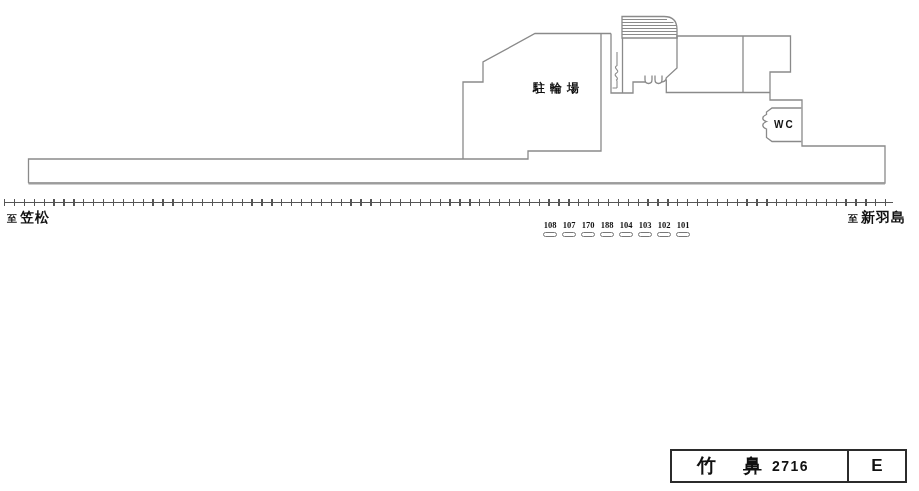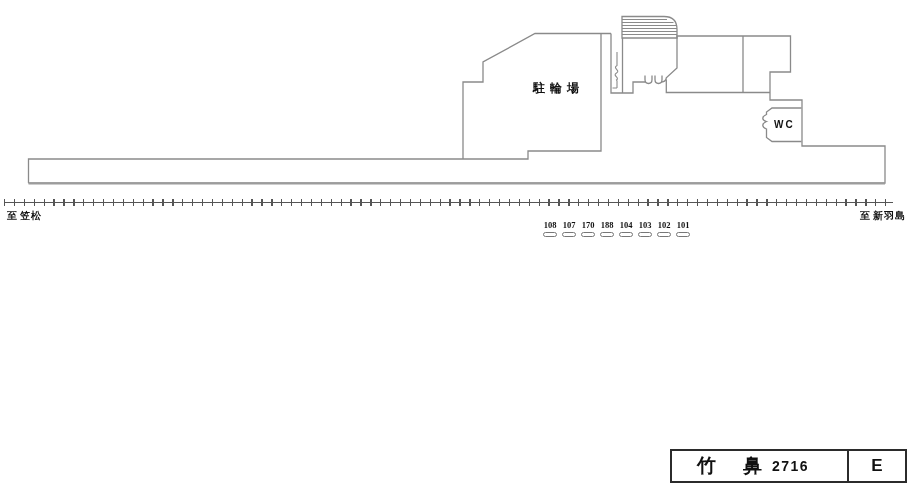--- a/index.html
+++ b/index.html
@@ -16,21 +16,21 @@
 
   
   .lbl{position:absolute;white-space:nowrap;color:#111;}
   .bp-label{left:503px;top:80px;font-size:12px;font-weight:bold;letter-spacing:5px;margin-left:30px;}
   .wc-label{left:774px;top:119px;font-size:10px;font-weight:bold;letter-spacing:2px;text-align:center;}
 
   .dest{position:absolute;top:209px;display:flex;align-items:baseline;gap:3px;}
   .dest-left{left:7px;}
   .dest-right{right:13px;}
   .dest .prefix{font-size:10px;font-weight:bold;}
-  .dest .station{font-size:10px;font-weight:bold;letter-spacing:1px;}
+  .dest .station{font-size:14px;font-weight:bold;letter-spacing:1px;}
 
   
   .markers{position:absolute;left:541px;top:221px;width:151px;display:flex;justify-content:space-between;}
   .marker{width:18px;text-align:center;}
   .marker .num{font-size:8.5px;font-weight:bold;line-height:9px;letter-spacing:0;font-family:Liberation Serif, serif;}
   .marker .box{width:14px;height:5px;border:1.2px solid #777;border-radius:2.5px;margin:1.5px auto 0 auto;background:#fff;}
 
   
   .titlebox{
     position:absolute;left:670px;top:449px;width:237px;height:34px;

